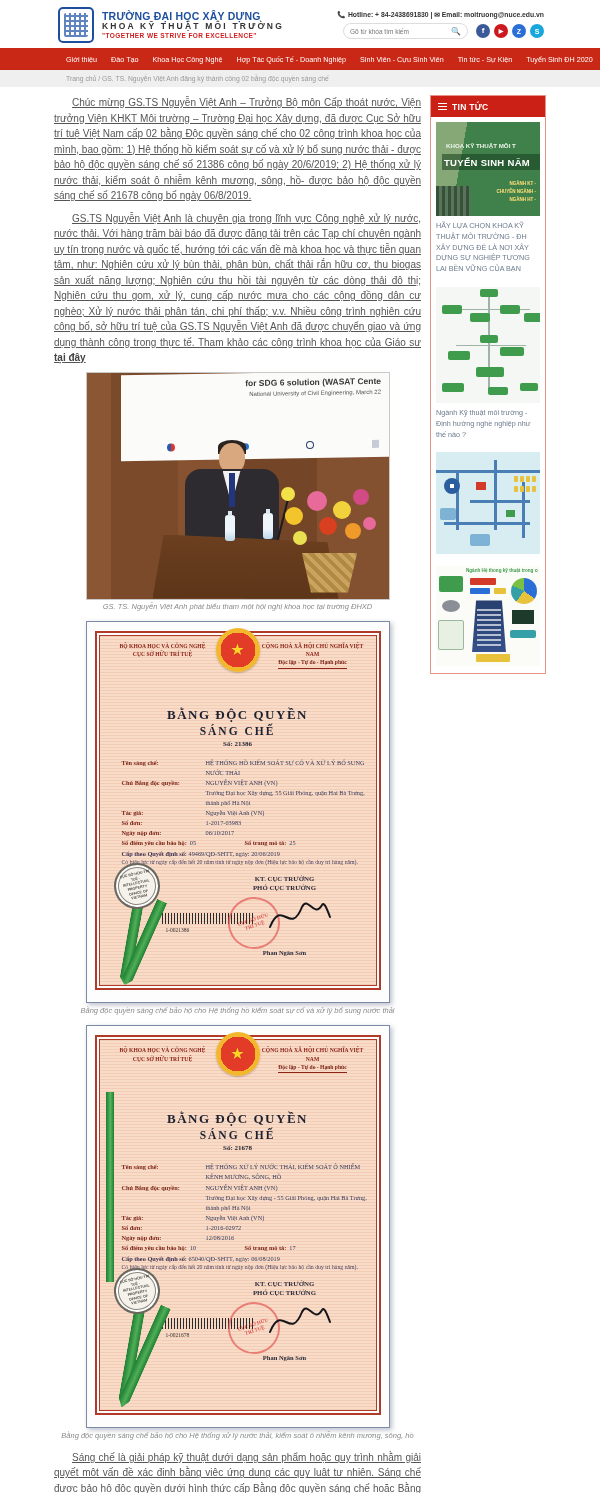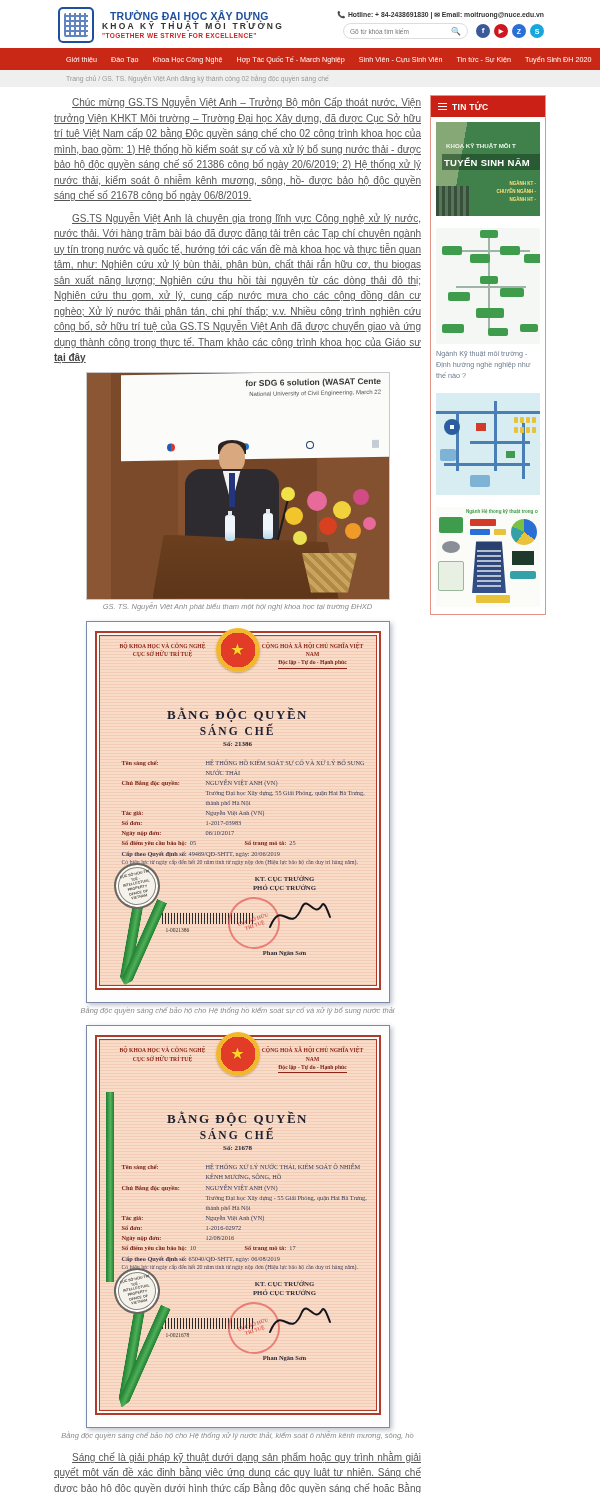--- a/index.html
+++ b/index.html
@@ -6,21 +6,21 @@
   html,body { background:#fff; }
   body { width:600px; font-family:"Liberation Sans",sans-serif; color:#555; position:relative; }
 
   
   .topbar { height:48px; background:#fff; display:flex; align-items:center; padding:4px 56px 2px 58px; }
   .logo-sq { width:36px; height:36px; border:2px solid #1d4f9e; border-radius:5px; background:#fff; position:relative; flex:none; }
   .logo-sq:before { content:""; position:absolute; inset:4px; background:
       repeating-linear-gradient(0deg,#2b5cab 0 2px,transparent 2px 5px),
       repeating-linear-gradient(90deg,#2b5cab 0 2px,transparent 2px 5px); opacity:.75; border-radius:2px;}
   .brand { margin-left:8px; line-height:1.15; }
-  .brand .t1 { color:#1d4f9e; font-weight:bold; font-size:10.5px; letter-spacing:.2px;margin-left:8px;}
+  .brand .t1 { color:#1d4f9e; font-weight:bold; font-size:10.5px; letter-spacing:.2px;}
   .brand .t2 { color:#333; font-size:8.5px; letter-spacing:2.2px; font-weight:bold;}
   .brand .t3 { color:#d01f1f; font-size:6.5px; font-weight:bold; letter-spacing:.4px;}
   .top-right { margin-left:auto; display:flex; flex-direction:column; align-items:flex-end; gap:4px;}
   .hotline { font-size:6.8px; color:#333; font-weight:bold;}
   .hotline .ic { color:#111; }
   .search-row { display:flex; align-items:center; gap:8px;}
   .search-box { width:125px; height:16px; border:1px solid #ddd; border-radius:9px; display:flex; align-items:center; padding:0 6px; background:#fff;}
   .search-box input { border:none; outline:none; flex:1; font-size:6.5px; color:#888; width:90px; font-family:"Liberation Sans",sans-serif;}
   .search-box .mag { font-size:8px; color:#aaa;}
   .socials { display:flex; gap:4px;}
@@ -169,21 +169,21 @@
         <a class="soc sk">S</a>
       </div>
     </div>
   </div>
 </div>
 
 <div class="nav">
   <a>Giới thiệu</a>
   <a>Đào Tạo</a>
   <a>Khoa Học Công Nghệ</a>
-  <a>Hợp Tác Quốc Tế - March Nghiệp</a>
+  <a>Hợp Tác Quốc Tế - Doanh Nghiệp</a>
   <a>Sinh Viên - Cựu Sinh Viên</a>
   <a>Tin tức - Sự Kiện</a>
   <a>Tuyển Sinh ĐH 2020</a>
 </div>
 
 <div class="crumb">Trang chủ / GS. TS. Nguyễn Việt Anh đăng ký thành công 02 bằng độc quyền sáng chế</div>
 
 <div class="main">
   <div class="content">
     <p class="para"><span>Chúc mừng GS.TS Nguyễn Việt Anh – Trưởng Bộ môn Cấp thoát nước, Viện trưởng Viện KHKT Môi trường – Trường Đại học Xây dựng, đã được Cục Sở hữu trí tuệ Việt Nam cấp 02 bằng Độc quyền sáng chế cho 02 công trình khoa học của mình, bao gồm: 1) Hệ thống hồ kiểm soát sự cố và xử lý bổ sung nước thải - được bảo hộ độc quyền sáng chế số 21386 công bố ngày 20/6/2019; 2) Hệ thống xử lý nước thải, kiểm soát ô nhiễm kênh mương, sông, hồ- được bảo hộ độc quyền sáng chế số 21678 công bố ngày 06/8/2019.</span></p>
@@ -410,20 +410,21 @@
     </div>
 
     <div class="sb-item">
       <div class="thumb thumb1">
         <div class="crowd"></div>
         <div class="tt1">KHOA KỸ THUẬT MÔI T</div>
         <div class="ttbar"></div>
         <div class="tt2">TUYỂN SINH NĂM</div>
         <div class="ttl">NGÀNH KT ·<br>CHUYÊN NGÀNH ·<br>NGÀNH HT ·</div>
       </div>
+      <div class="sb-cap upper">HÃY LỰA CHỌN KHOA KỸ THUẬT MÔI TRƯỜNG - ĐH XÂY DỰNG ĐỂ LÀ NƠI XÂY DỰNG SỰ NGHIỆP TƯƠNG LAI BỀN VỮNG CỦA BẠN</div>
     </div>
 
     <div class="sb-item">
       <div class="thumb thumb2">
         <div class="nodeln" style="left:52px;top:6px;width:2px;height:100px;"></div>
         <div class="nodeln" style="left:14px;top:22px;width:80px;height:1.5px;"></div>
         <div class="nodeln" style="left:20px;top:58px;width:70px;height:1.5px;"></div>
         <div class="nodebx" style="left:44px;top:2px;width:18px;height:8px;"></div>
         <div class="nodebx" style="left:6px;top:18px;width:20px;height:9px;"></div>
         <div class="nodebx" style="left:34px;top:26px;width:20px;height:9px;"></div>

